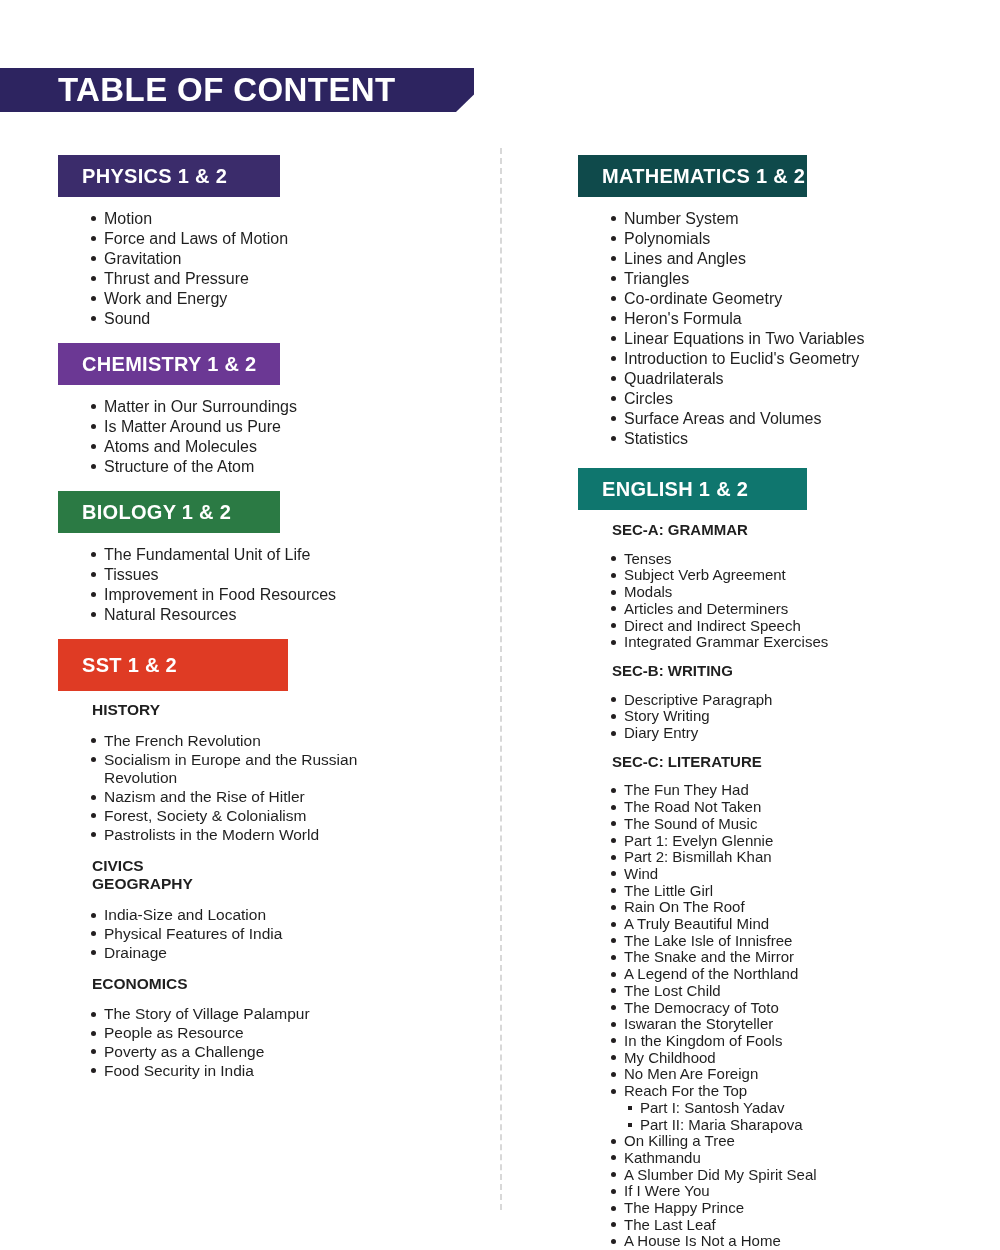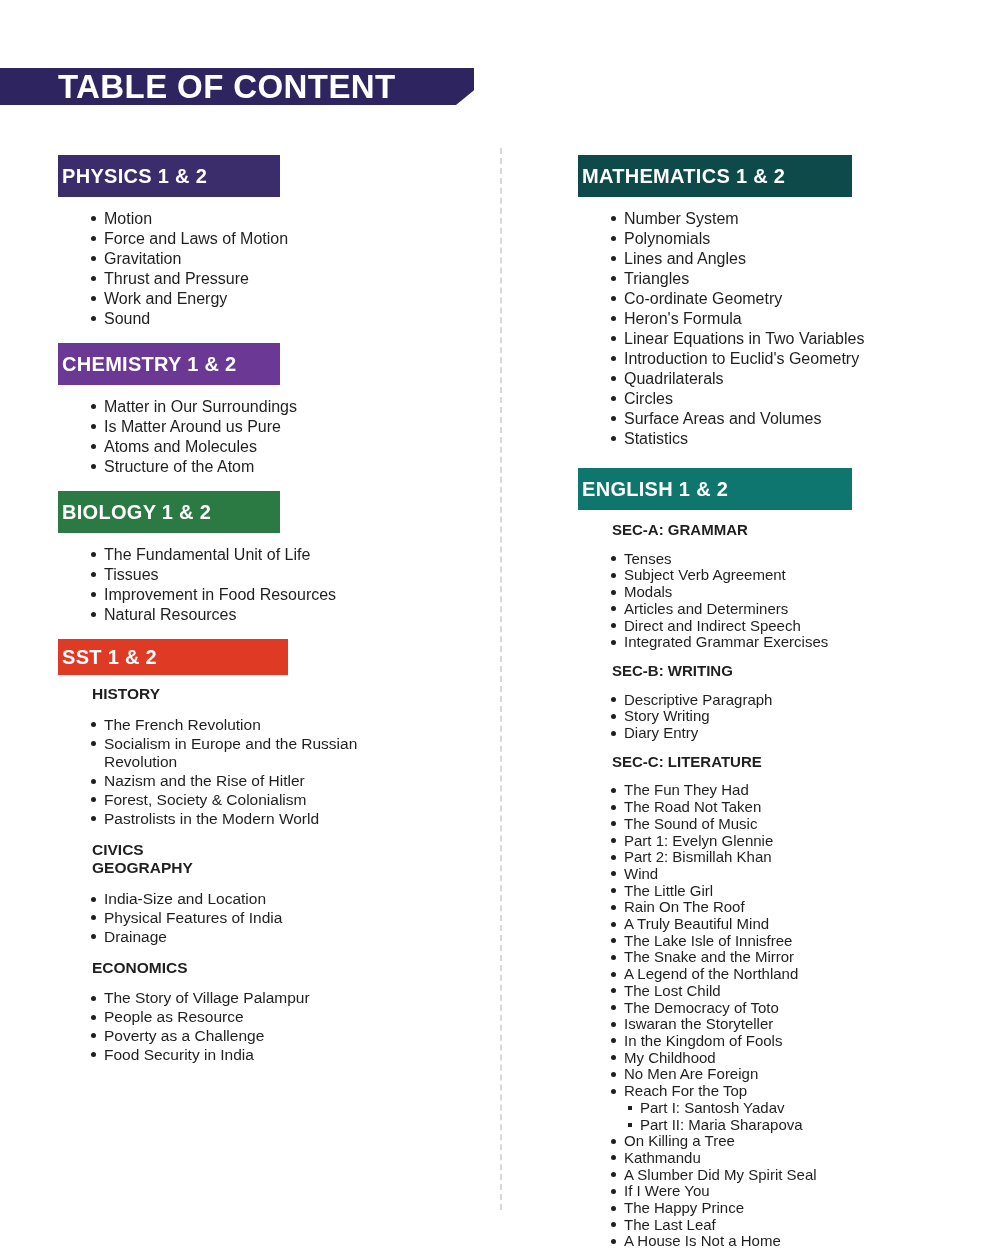--- a/index.html
+++ b/index.html
@@ -7,21 +7,21 @@
     width:1000px;height:1250px;
     background:#ffffff;
     font-family:"Liberation Sans", sans-serif;
     color:#1f1f1f;
     position:relative;
     overflow:hidden;
   }
   
   .banner{
     position:absolute;top:68px;left:0;
-    width:474px;height:37px;
+    width:474px;height:44px;
     display:flex;align-items:center;
     box-sizing:border-box;padding-left:58px;
     clip-path:polygon(0 0,100% 0,100% 60%,96.2% 100%,0 100%);
   }
   .banner h1{
     margin:0;font-size:33px;font-weight:bold;color:#ffffff;
     letter-spacing:.4px;white-space:nowrap;
   }
   
   .column{position:absolute;top:155px;width:340px;}
@@ -29,24 +29,24 @@
   .column--right{left:578px;}
   .divider{
     position:absolute;left:500px;top:148px;height:1062px;width:0;
     border-left:2px dashed #d8d8d8;
   }
   
   .section{margin-bottom:14px;}
   .section-header{
     height:42px;width:222px;
     display:flex;align-items:center;
-    box-sizing:border-box;padding-left:4px;
-  }
-  .section--sst .section-header{height:36px;width:230px;}
-  .column--right .section-header{width:274px;}
+    box-sizing:border-box;padding-left:24px;
+  }
+  .section--sst .section-header{height:52px;width:230px;}
+  .column--right .section-header{width:229px;}
   .section-header h2{
     margin:0;font-size:20px;font-weight:bold;color:#ffffff;
     letter-spacing:.3px;white-space:nowrap;
   }
   .section-body{margin-top:11px;}
   .section--sst .section-body{margin-top:10px;}
   .section--english .section-body{margin-top:12px;}
   .section--mathematics{margin-bottom:19px;}
   ul.toc-list{list-style:none;margin:12px;padding:0;}
   li.toc-item{

